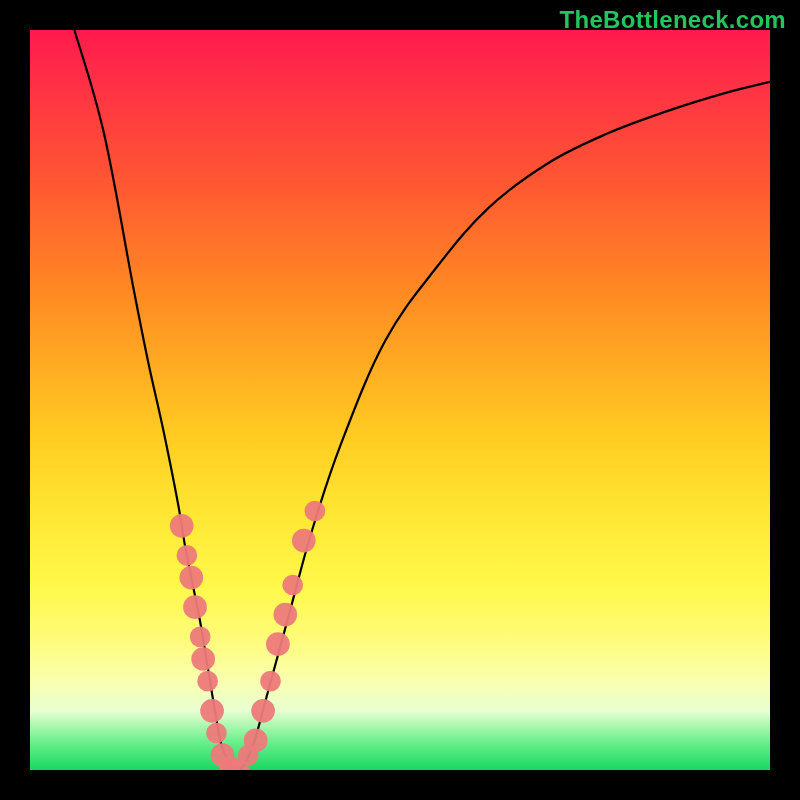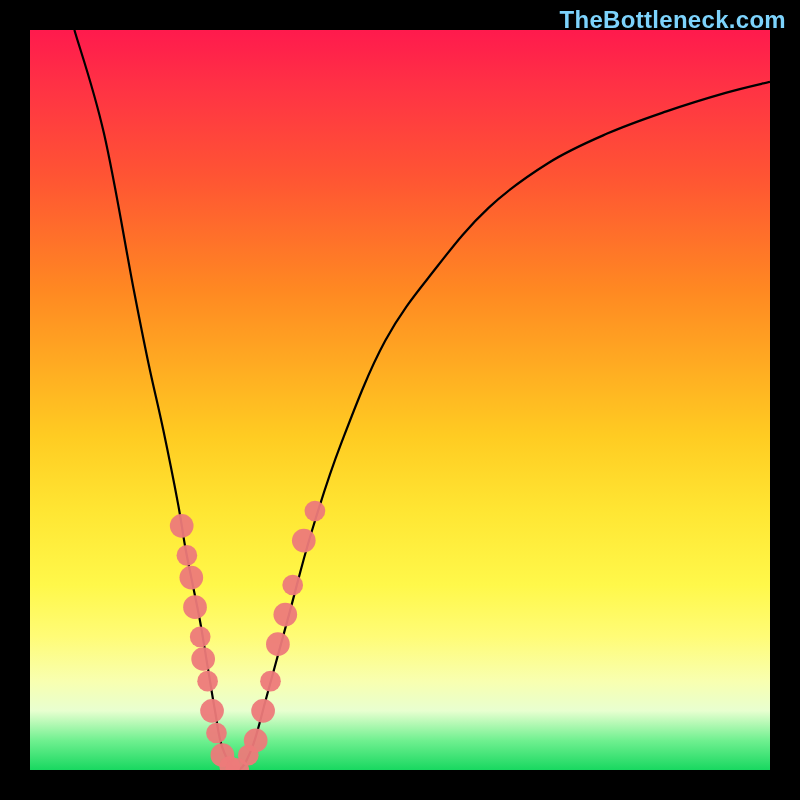--- a/index.html
+++ b/index.html
@@ -38,21 +38,21 @@
       #18d860 100%
     );
   }
   .watermark {
     position: absolute;
     top: 6px;
     right: 14px;
     font-family: Arial, Helvetica, sans-serif;
     font-size: 24px;
     font-weight: 600;
-    color: #7dd3fc;
+    color: #22c55e;
     letter-spacing: 0.3px;
     user-select: none;
   }
   svg.curve {
     position: absolute;
     left: 0;
     top: 0;
     width: 740px;
     height: 740px;
   }

